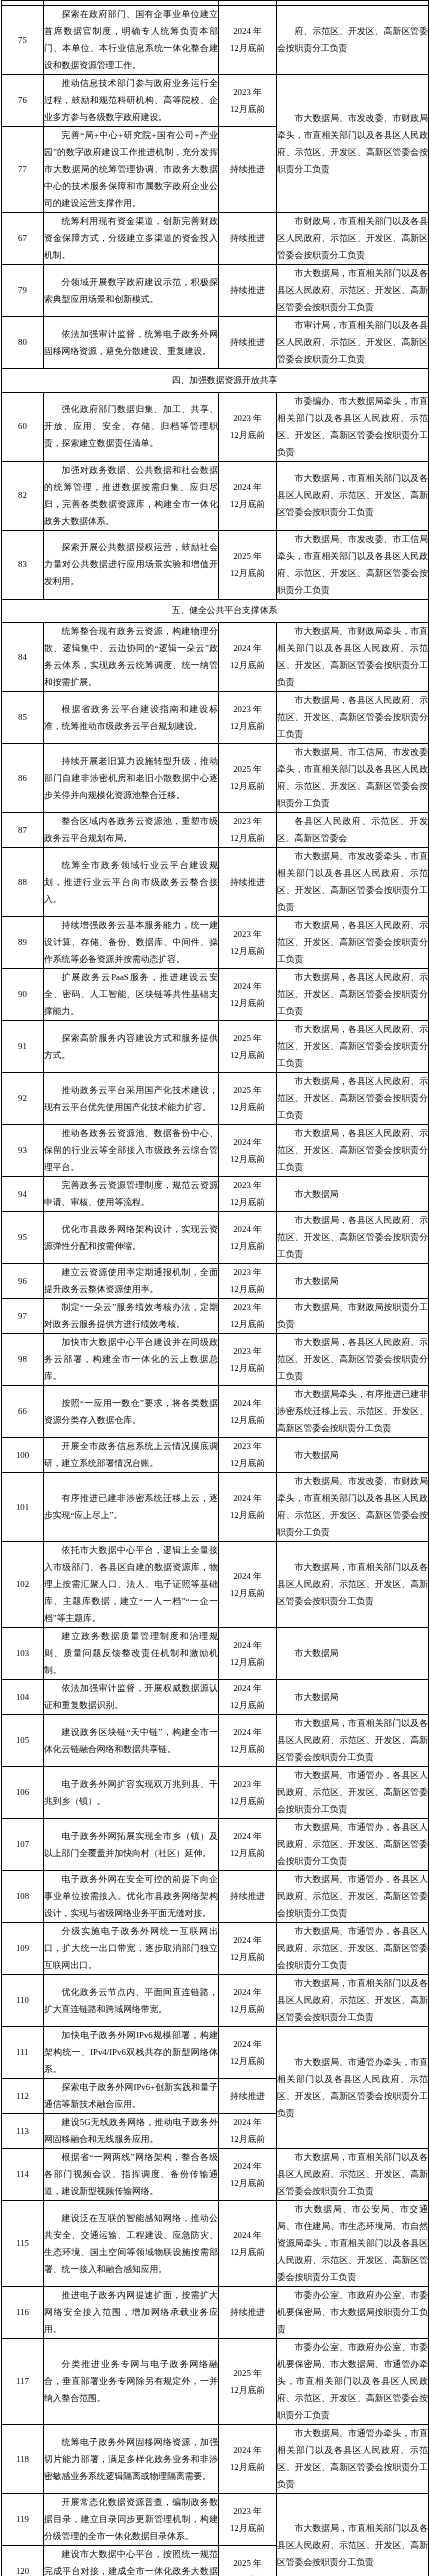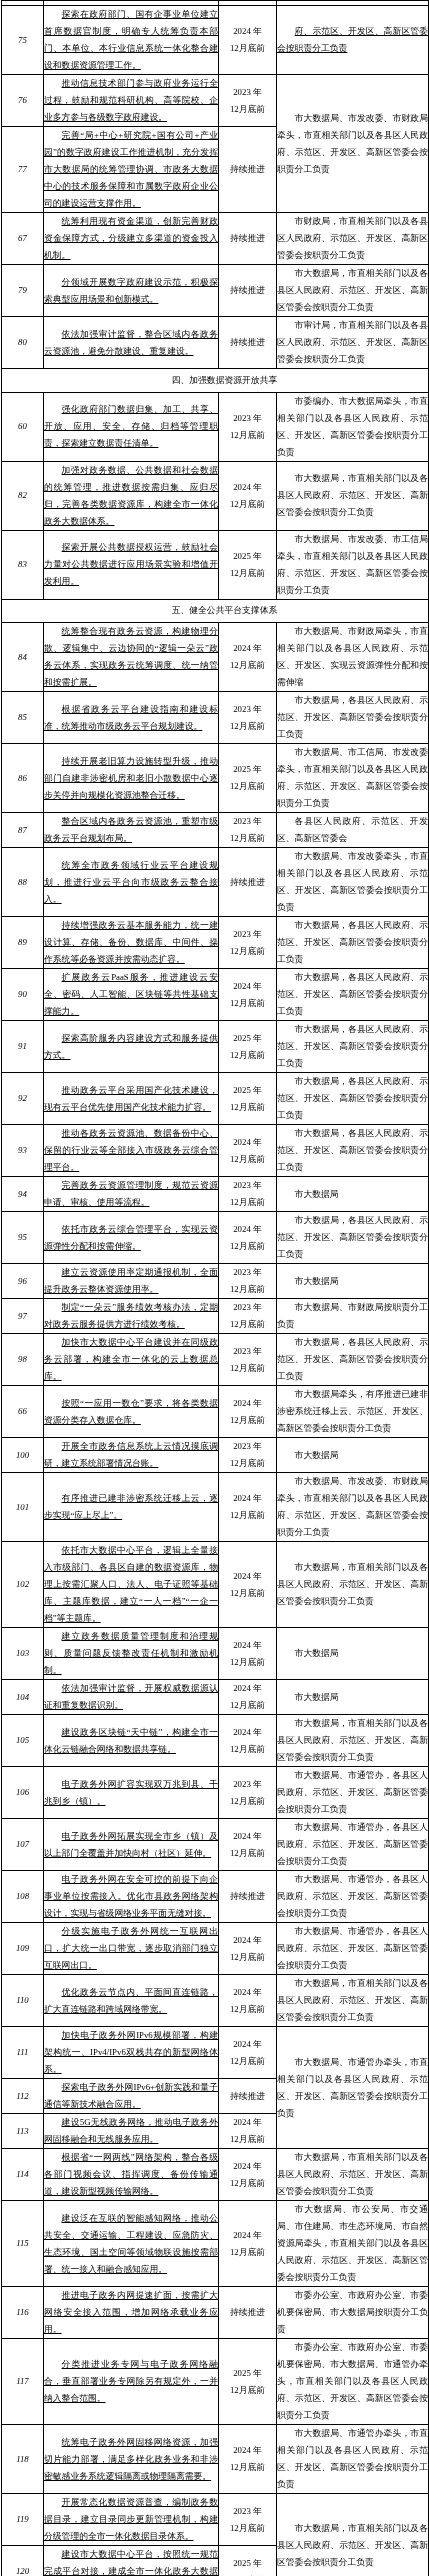--- a/index.html
+++ b/index.html
@@ -20,33 +20,33 @@
   }
   table.grid td {
     border: 1px solid #000000;
     font-size: 8.8px;
     line-height: 17px;
     padding: 0;
     vertical-align: middle;
     overflow: hidden;
     word-break: break-all;
   }
-  td.no-cell { text-align: center; font-style: italic; }
-  td.task-cell { padding: 0 2.1px; text-decoration: underline; }
+  td.no-cell { text-align: center; }
+  td.task-cell { padding: 0 2.1px; }
   td.resp-cell { padding: 0 2.1px; }
   td.task-cell p, td.resp-cell p {
     margin: 0;
     text-indent: 2em;
     text-align: justify;
   }
   td.deadline-cell {
     text-align: center;
     white-space: pre-line;
   }
-  td.va-top { vertical-align: top; text-decoration: underline; }
+  td.va-top { vertical-align: top; }
   tr.section-row td {
     padding: 2.6px 4.1px 3.1px 23px;
     text-align: center;
   }
   tr.spacer-row td { height: 4.1px; padding: 0; }
 </style>
 </head>
 <body>
 
 <div class="page">
@@ -109,21 +109,21 @@
             <p>分领域开展数字政府建设示范，积极探索典型应用场景和创新模式。</p>
           </td>
           <td class="deadline-cell">持续推进</td>
           <td class="resp-cell">
             <p>市大数据局，市直相关部门以及各县区人民政府、示范区、开发区、高新区管委会按职责分工负责</p>
           </td>
         </tr>
         <tr class="item-row">
           <td class="no-cell">80</td>
           <td class="task-cell">
-            <p>依法加强审计监督，整合区域内各政务云资源池，避免分散建设、重复建设。</p>
+            <p>依法加强审计监督，统筹电子政务外网固移网络资源，避免分散建设、重复建设。</p>
           </td>
           <td class="deadline-cell">持续推进</td>
           <td class="resp-cell">
             <p>市审计局，市直相关部门以及各县区人民政府、示范区、开发区、高新区管委会按职责分工负责</p>
           </td>
         </tr>
         <tr class="section-row">
           <td class="" colspan="4">四、加强数据资源开放共享</td>
         </tr>
         <tr class="item-row">
@@ -163,21 +163,21 @@
           <td class="" colspan="4">五、健全公共平台支撑体系</td>
         </tr>
         <tr class="item-row">
           <td class="no-cell">84</td>
           <td class="task-cell">
             <p>统筹整合现有政务云资源，构建物理分散、逻辑集中、云边协同的“逻辑一朵云”政务云体系，实现政务云统筹调度、统一纳管和按需扩展。</p>
           </td>
           <td class="deadline-cell">2024 年
 12月底前</td>
           <td class="resp-cell">
-            <p>市大数据局、市财政局牵头，市直相关部门以及各县区人民政府、示范区、开发区、实现云资源弹性分配和按需伸缩</p>
+            <p>市大数据局、市财政局牵头，市直相关部门以及各县区人民政府、示范区、开发区、高新区管委会按职责分工负责</p>
           </td>
         </tr>
         <tr class="item-row">
           <td class="no-cell">85</td>
           <td class="task-cell">
             <p>根据省政务云平台建设指南和建设标准，统筹推动市级政务云平台规划建设。</p>
           </td>
           <td class="deadline-cell">2023 年
 12月底前</td>
           <td class="resp-cell">
@@ -278,21 +278,21 @@
           </td>
           <td class="deadline-cell">2023 年
 12月底前</td>
           <td class="resp-cell">
             <p>市大数据局</p>
           </td>
         </tr>
         <tr class="item-row">
           <td class="no-cell">95</td>
           <td class="task-cell">
-            <p>依托市政务云综合管理平台，实现云资源弹性分配和按需伸缩。</p>
+            <p>优化市县政务网络架构设计，实现云资源弹性分配和按需伸缩。</p>
           </td>
           <td class="deadline-cell">2024 年
 12月底前</td>
           <td class="resp-cell">
             <p>市大数据局，各县区人民政府、示范区、开发区、高新区管委会按职责分工负责</p>
           </td>
         </tr>
         <tr class="item-row">
           <td class="no-cell">96</td>
           <td class="task-cell">

